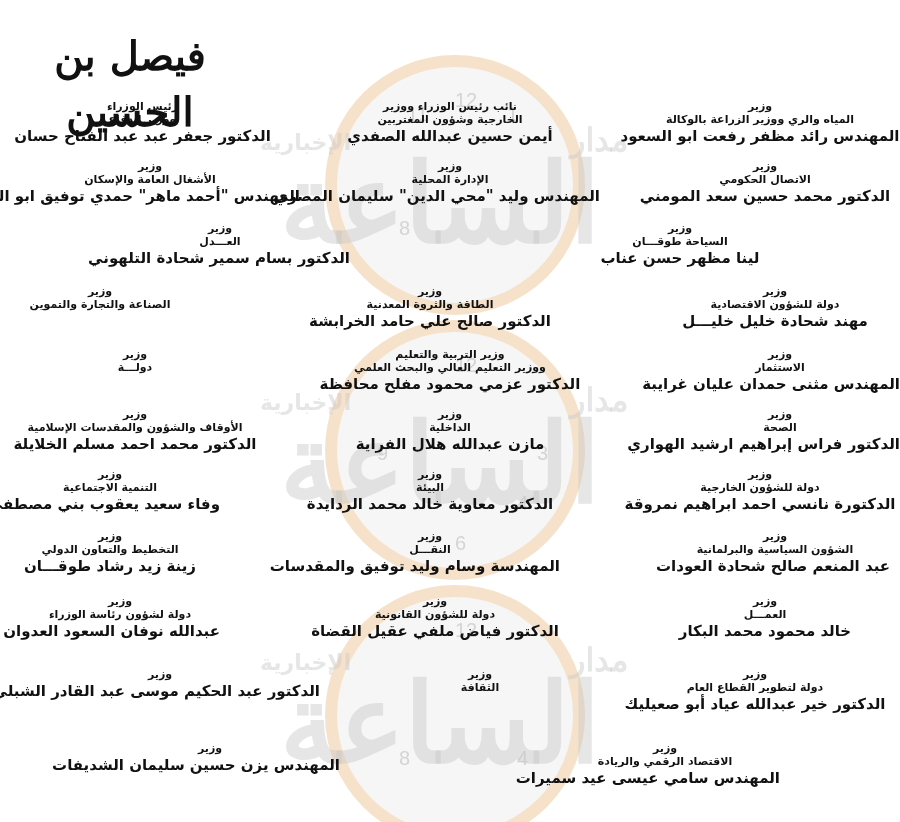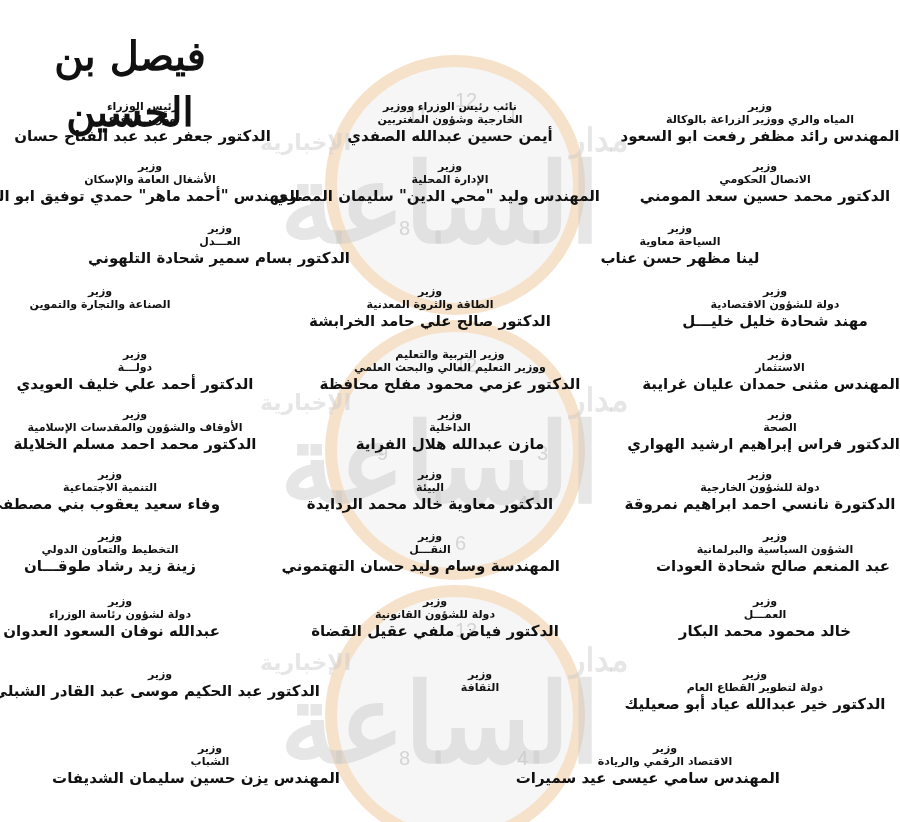--- a/index.html
+++ b/index.html
@@ -106,21 +106,21 @@
   <span class="name">الدكتور محمد حسين سعد المومني</span>
 </div>
 
 <div class="entry" style="left:90px; top:222px; width:260px;">
   <span class="label">وزير</span>
   <span class="label">العـــدل</span>
   <span class="name">الدكتور بسام سمير شحادة التلهوني</span>
 </div>
 <div class="entry" style="left:590px; top:222px; width:180px;">
   <span class="label">وزير</span>
-  <span class="label">السياحة معاوية</span>
+  <span class="label">السياحة طوقـــان</span>
   <span class="name">لينا مظهر حسن عناب</span>
 </div>
 
 <div class="entry" style="left:0px; top:285px; width:200px;">
   <span class="label">وزير</span>
   <span class="label">الصناعة والتجارة والتموين</span>
 </div>
 <div class="entry" style="left:300px; top:285px; width:260px;">
   <span class="label">وزير</span>
   <span class="label">الطاقة والثروة المعدنية</span>
@@ -128,21 +128,20 @@
 </div>
 <div class="entry" style="left:680px; top:285px; width:190px;">
   <span class="label">وزير</span>
   <span class="label">دولة للشؤون الاقتصادية</span>
   <span class="name">مهند شحادة خليل خليـــل</span>
 </div>
 
 <div class="entry" style="left:0px; top:348px; width:270px;">
   <span class="label">وزير</span>
   <span class="label">دولـــة</span>
-  <span class="name">الدكتور أحمد علي خليف العويدي</span>
 </div>
 <div class="entry" style="left:300px; top:348px; width:300px;">
   <span class="label">وزير التربية والتعليم</span>
   <span class="label">ووزير التعليم العالي والبحث العلمي</span>
   <span class="name">الدكتور عزمي محمود مفلح محافظة</span>
 </div>
 <div class="entry" style="left:660px; top:348px; width:240px;">
   <span class="label">وزير</span>
   <span class="label">الاستثمار</span>
   <span class="name">المهندس مثنى حمدان عليان غرايبة</span>
@@ -181,21 +180,21 @@
 </div>
 
 <div class="entry" style="left:20px; top:530px; width:180px;">
   <span class="label">وزير</span>
   <span class="label">التخطيط والتعاون الدولي</span>
   <span class="name">زينة زيد رشاد طوقـــان</span>
 </div>
 <div class="entry" style="left:300px; top:530px; width:260px;">
   <span class="label">وزير</span>
   <span class="label">النقـــل</span>
-  <span class="name">المهندسة وسام وليد حسان التهتموني</span>
+  <span class="name">المهندسة وسام وليد توفيق والمقدسات</span>
 </div>
 <div class="entry" style="left:660px; top:530px; width:230px;">
   <span class="label">وزير</span>
   <span class="label">الشؤون السياسية والبرلمانية</span>
   <span class="name">عبد المنعم صالح شحادة العودات</span>
 </div>
 
 <div class="entry" style="left:20px; top:595px; width:200px;">
   <span class="label">وزير</span>
   <span class="label">دولة لشؤون رئاسة الوزراء</span>
@@ -221,20 +220,19 @@
   <span class="label">الثقافة</span>
 </div>
 <div class="entry" style="left:620px; top:668px; width:270px;">
   <span class="label">وزير</span>
   <span class="label">دولة لتطوير القطاع العام</span>
   <span class="name">الدكتور خير عبدالله عياد أبو صعيليك</span>
 </div>
 
 <div class="entry" style="left:80px; top:742px; width:260px;">
   <span class="label">وزير</span>
-  <span class="label">الشباب</span>
   <span class="name">المهندس يزن حسين سليمان الشديفات</span>
 </div>
 <div class="entry" style="left:550px; top:742px; width:230px;">
   <span class="label">وزير</span>
   <span class="label">الاقتصاد الرقمي والريادة</span>
   <span class="name">المهندس سامي عيسى عيد سميرات</span>
 </div>
 
 </body></html>

